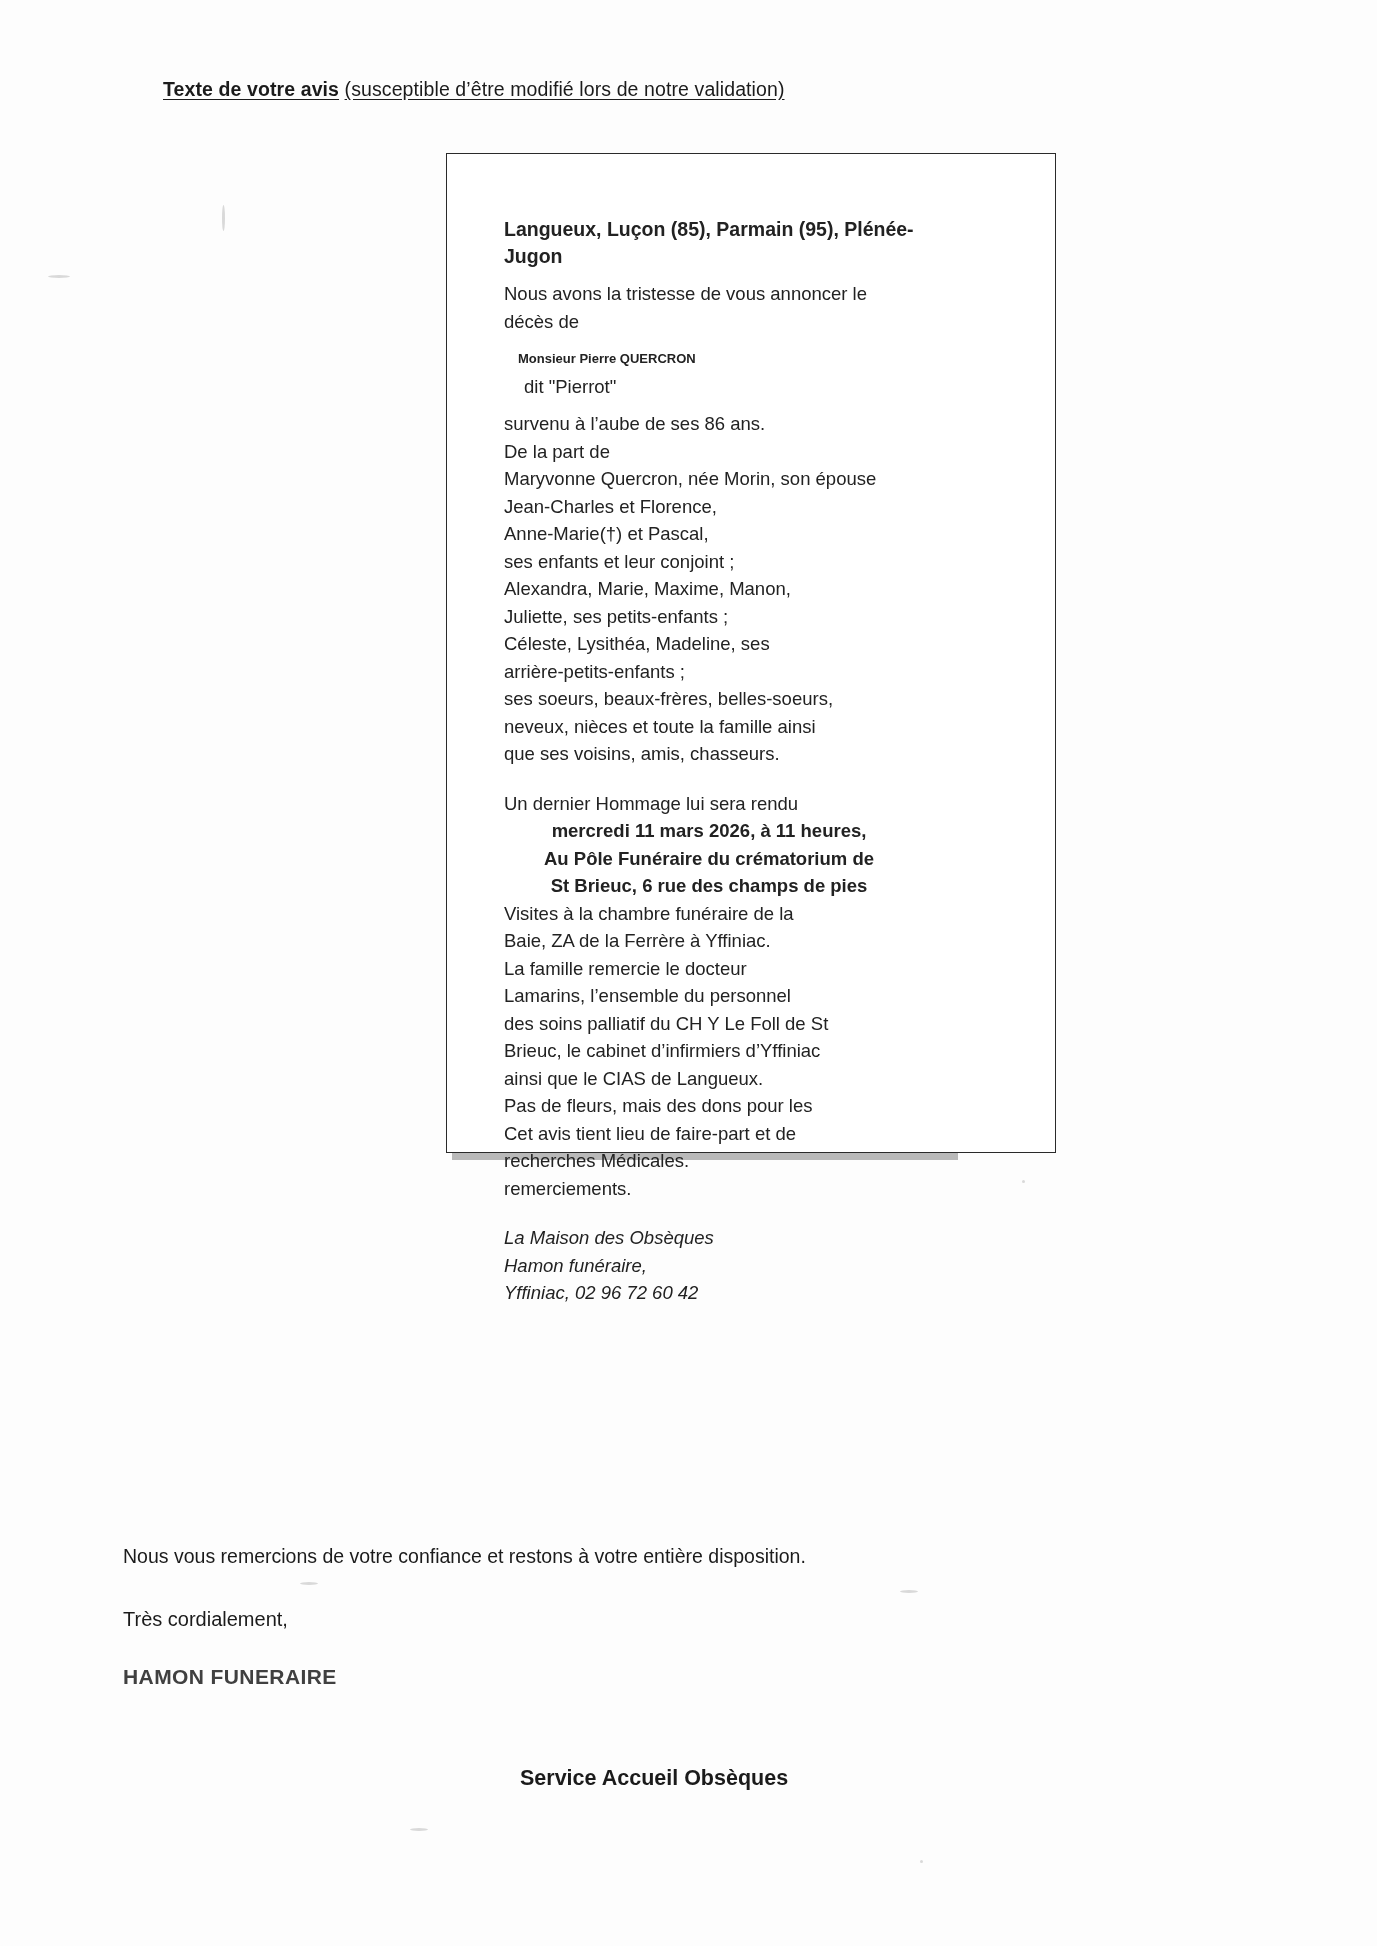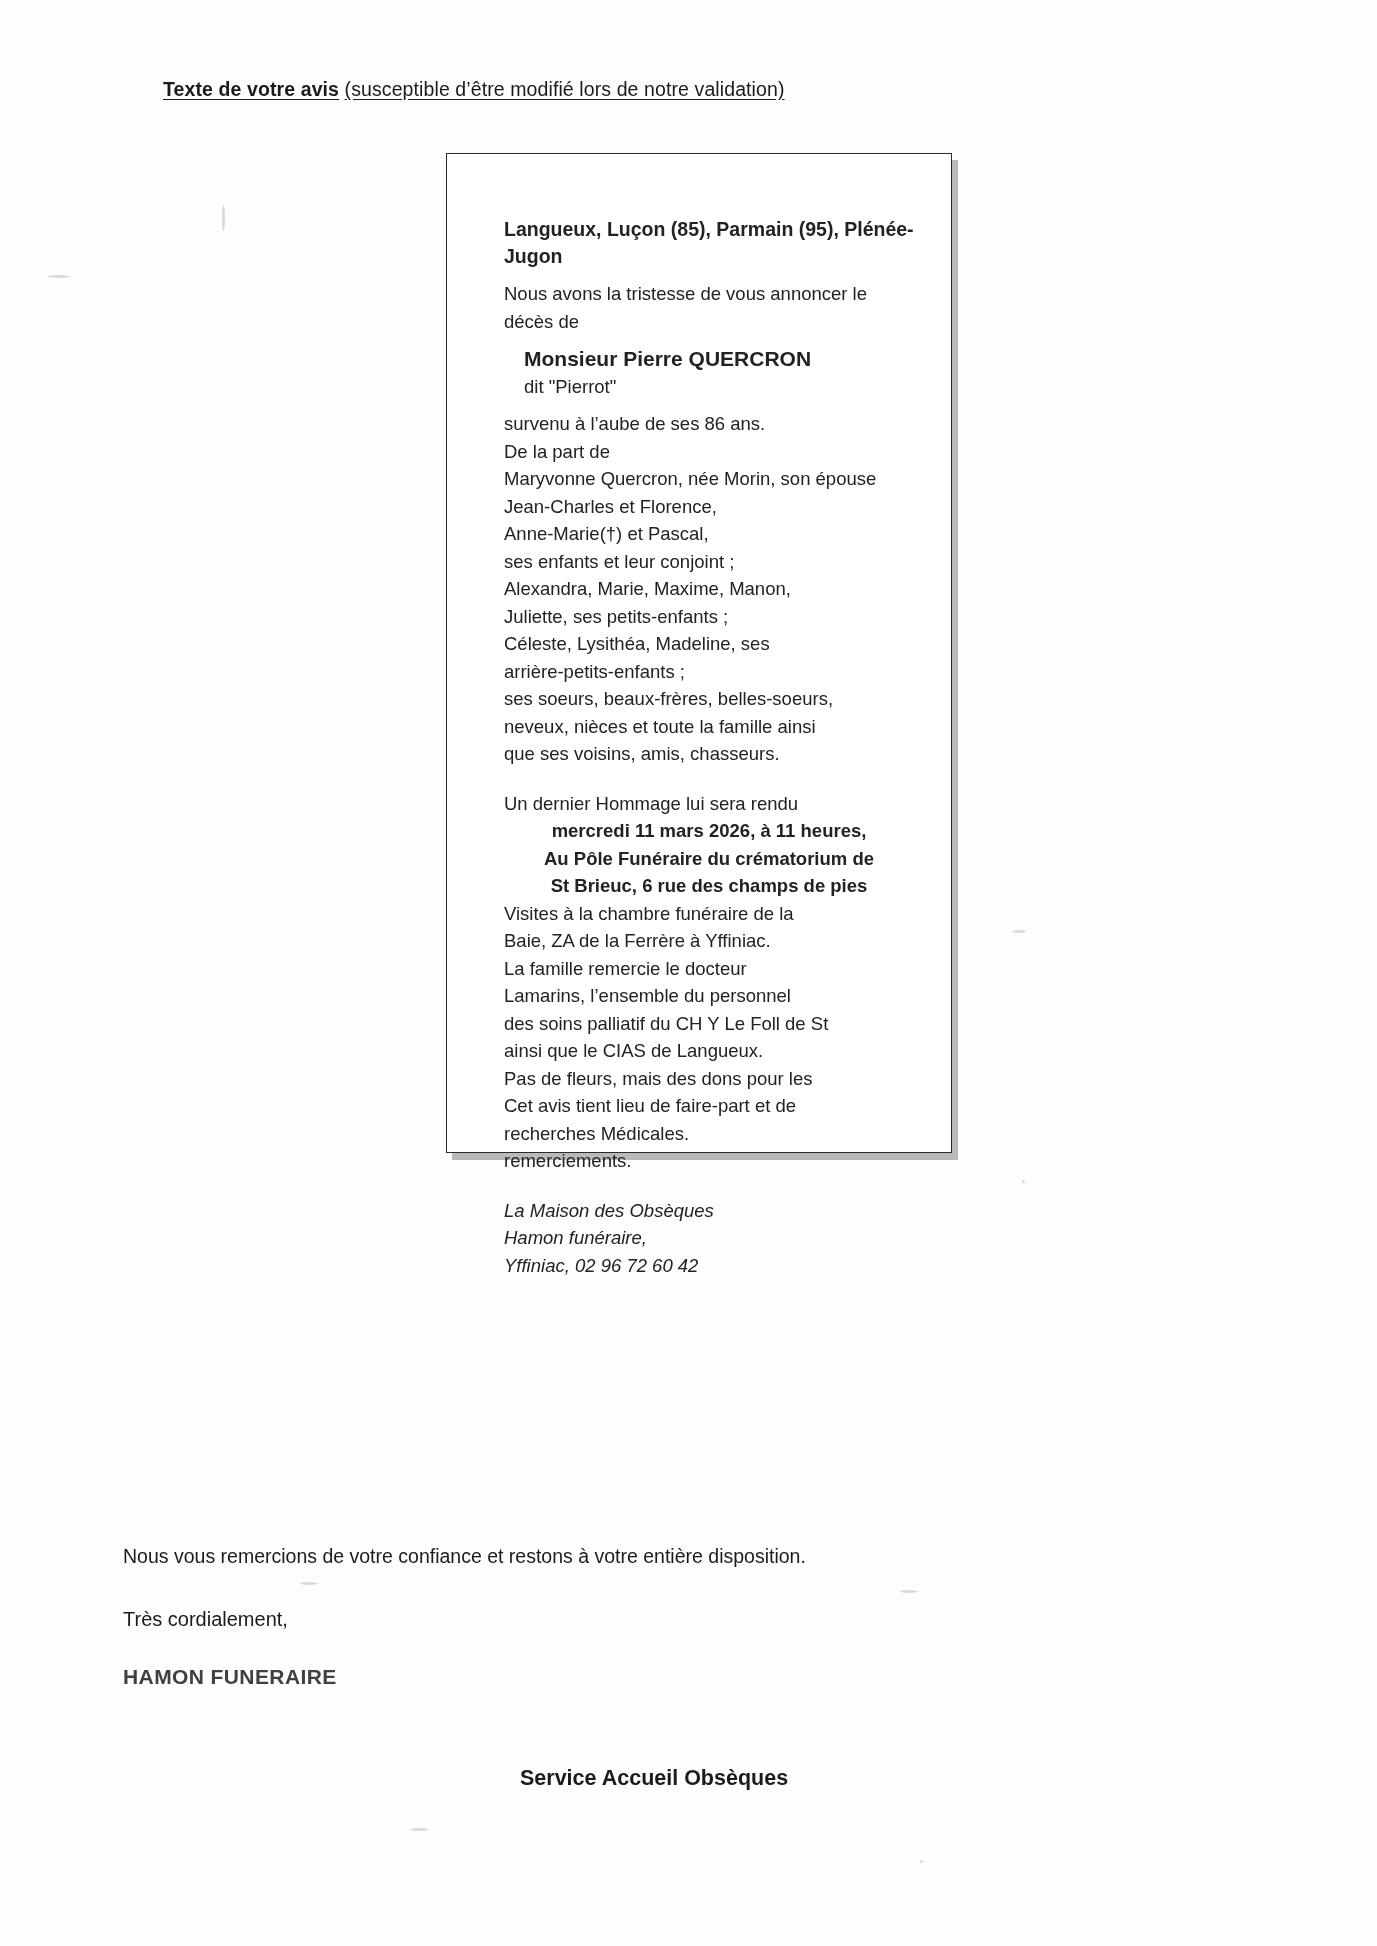--- a/index.html
+++ b/index.html
@@ -49,21 +49,21 @@
     left: 452px;
     top: 160px;
     width: 506px;
     height: 1000px;
     background: #b9b9b9;
   }
   .notice {
     position: absolute;
     left: 446px;
     top: 153px;
-    width: 506px;
+    width: 610px;
     height: 1000px;
     background: #ffffff;
     border: 1.6px solid #2a2a2a;
     box-sizing: border-box;
   }
   .notice-inner {
     position: absolute;
     left: 57px;
     top: 62px;
     width: 410px;
@@ -77,22 +77,22 @@
     line-height: 27px;
     margin-bottom: 10px;
   }
   .n-p {
     margin: 0 0 0 0;
   }
   .n-gap { height: 10px; }
   .n-gap-lg { height: 22px; }
   .n-name {
     font-weight: bold;
-    font-size: 21px;
-    margin-left: 20px;
+    font-size: 13px;
+    margin-left: 14px;
   }
   .n-nick {
     margin-left: 20px;
   }
   .n-bold { font-weight: bold; text-align: center; }
   .n-italic { font-style: italic; }
 
   
   .foot-1 {
     position: absolute;
@@ -190,20 +190,21 @@
       <div class="n-p n-bold">mercredi 11 mars 2026, à 11 heures,</div>
       <div class="n-p n-bold">Au Pôle Funéraire du crématorium de</div>
       <div class="n-p n-bold">St Brieuc, 6 rue des champs de pies</div>
 
       <div class="n-p">Visites à la chambre funéraire de la</div>
       <div class="n-p">Baie, ZA de la Ferrère à Yffiniac.</div>
 
       <div class="n-p">La famille remercie le docteur</div>
       <div class="n-p">Lamarins, l’ensemble du personnel</div>
       <div class="n-p">des soins palliatif du CH Y Le Foll de St</div>
+      <div class="n-p">Brieuc, le cabinet d’infirmiers d’Yffiniac</div>
       <div class="n-p">ainsi que le CIAS de Langueux.</div>
 
       <div class="n-p">Pas de fleurs, mais des dons pour les</div>
       <div class="n-p">Cet avis tient lieu de faire-part et de</div>
 
       <div class="n-p">recherches Médicales.</div>
       <div class="n-p">remerciements.</div>
 
       <div class="n-gap-lg"></div>
 

